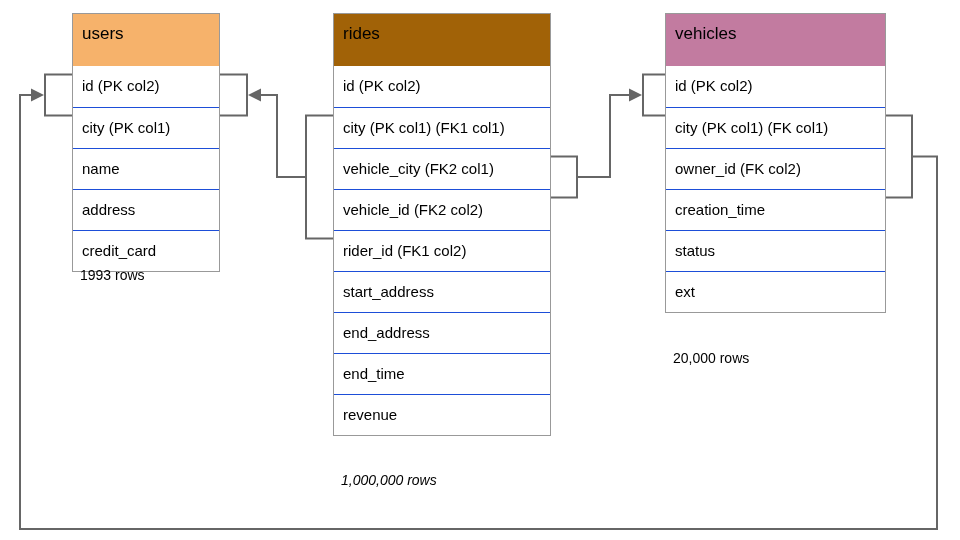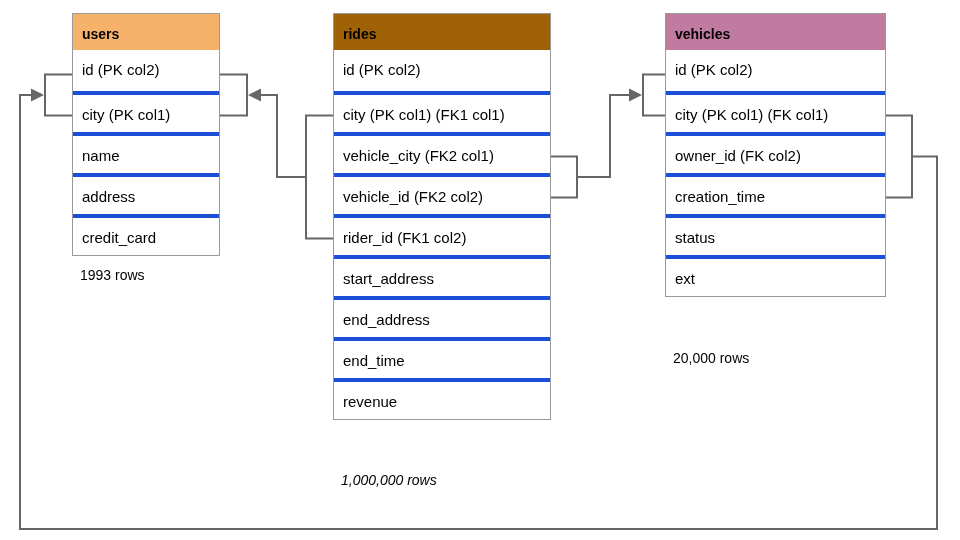--- a/index.html
+++ b/index.html
@@ -22,34 +22,33 @@
     pointer-events: none;
   }
   .tbl {
     position: absolute;
     box-sizing: border-box;
     border: 1px solid #999999;
     background: #ffffff;
   }
   .thead {
     box-sizing: border-box;
-    height: 36px;
+    height: 52px;
     line-height: 40px;
     padding-left: 9px;
-    font-size: 14px;
+    font-size: 17px;
     color: #000000;
     white-space: nowrap;
     overflow: hidden;
-    font-weight: bold;
   }
   .trow {
     box-sizing: border-box;
     height: 41px;
     line-height: 40px;
-    border-top: 4px solid #1d4ed8;
+    border-top: 1px solid #1d4ed8;
     padding-left: 9px;
     font-size: 15px;
     color: #000000;
     background: #ffffff;
     white-space: nowrap;
     overflow: hidden;
   }
   .rowcount {
     position: absolute;
     font-size: 14px;

